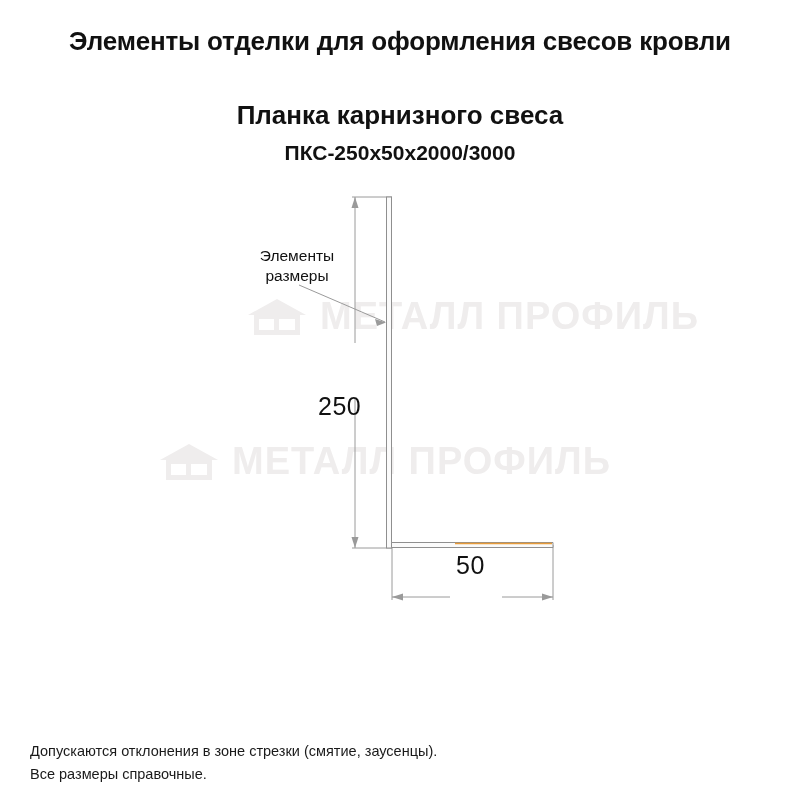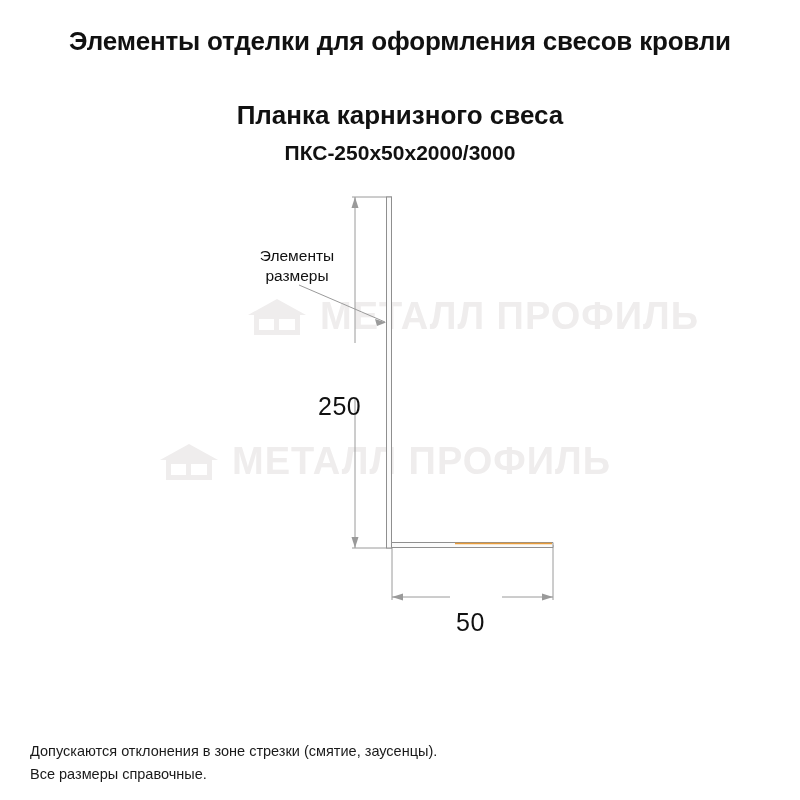--- a/index.html
+++ b/index.html
@@ -133,21 +133,21 @@
   .dim-250 {
     left: 318px;
     top: 348px;
     font-size: 25px;
     letter-spacing: 0.5px;
     color: #111111;
     margin-top: 44px;
   }
   .dim-50 {
     left: 456px;
-    top: 608px;
+    top: 551px;
     font-size: 25px;
     letter-spacing: 0.5px;
     color: #111111;
   }
 
   
   .footnotes {
     position: absolute;
     left: 30px;
     top: 740px;

